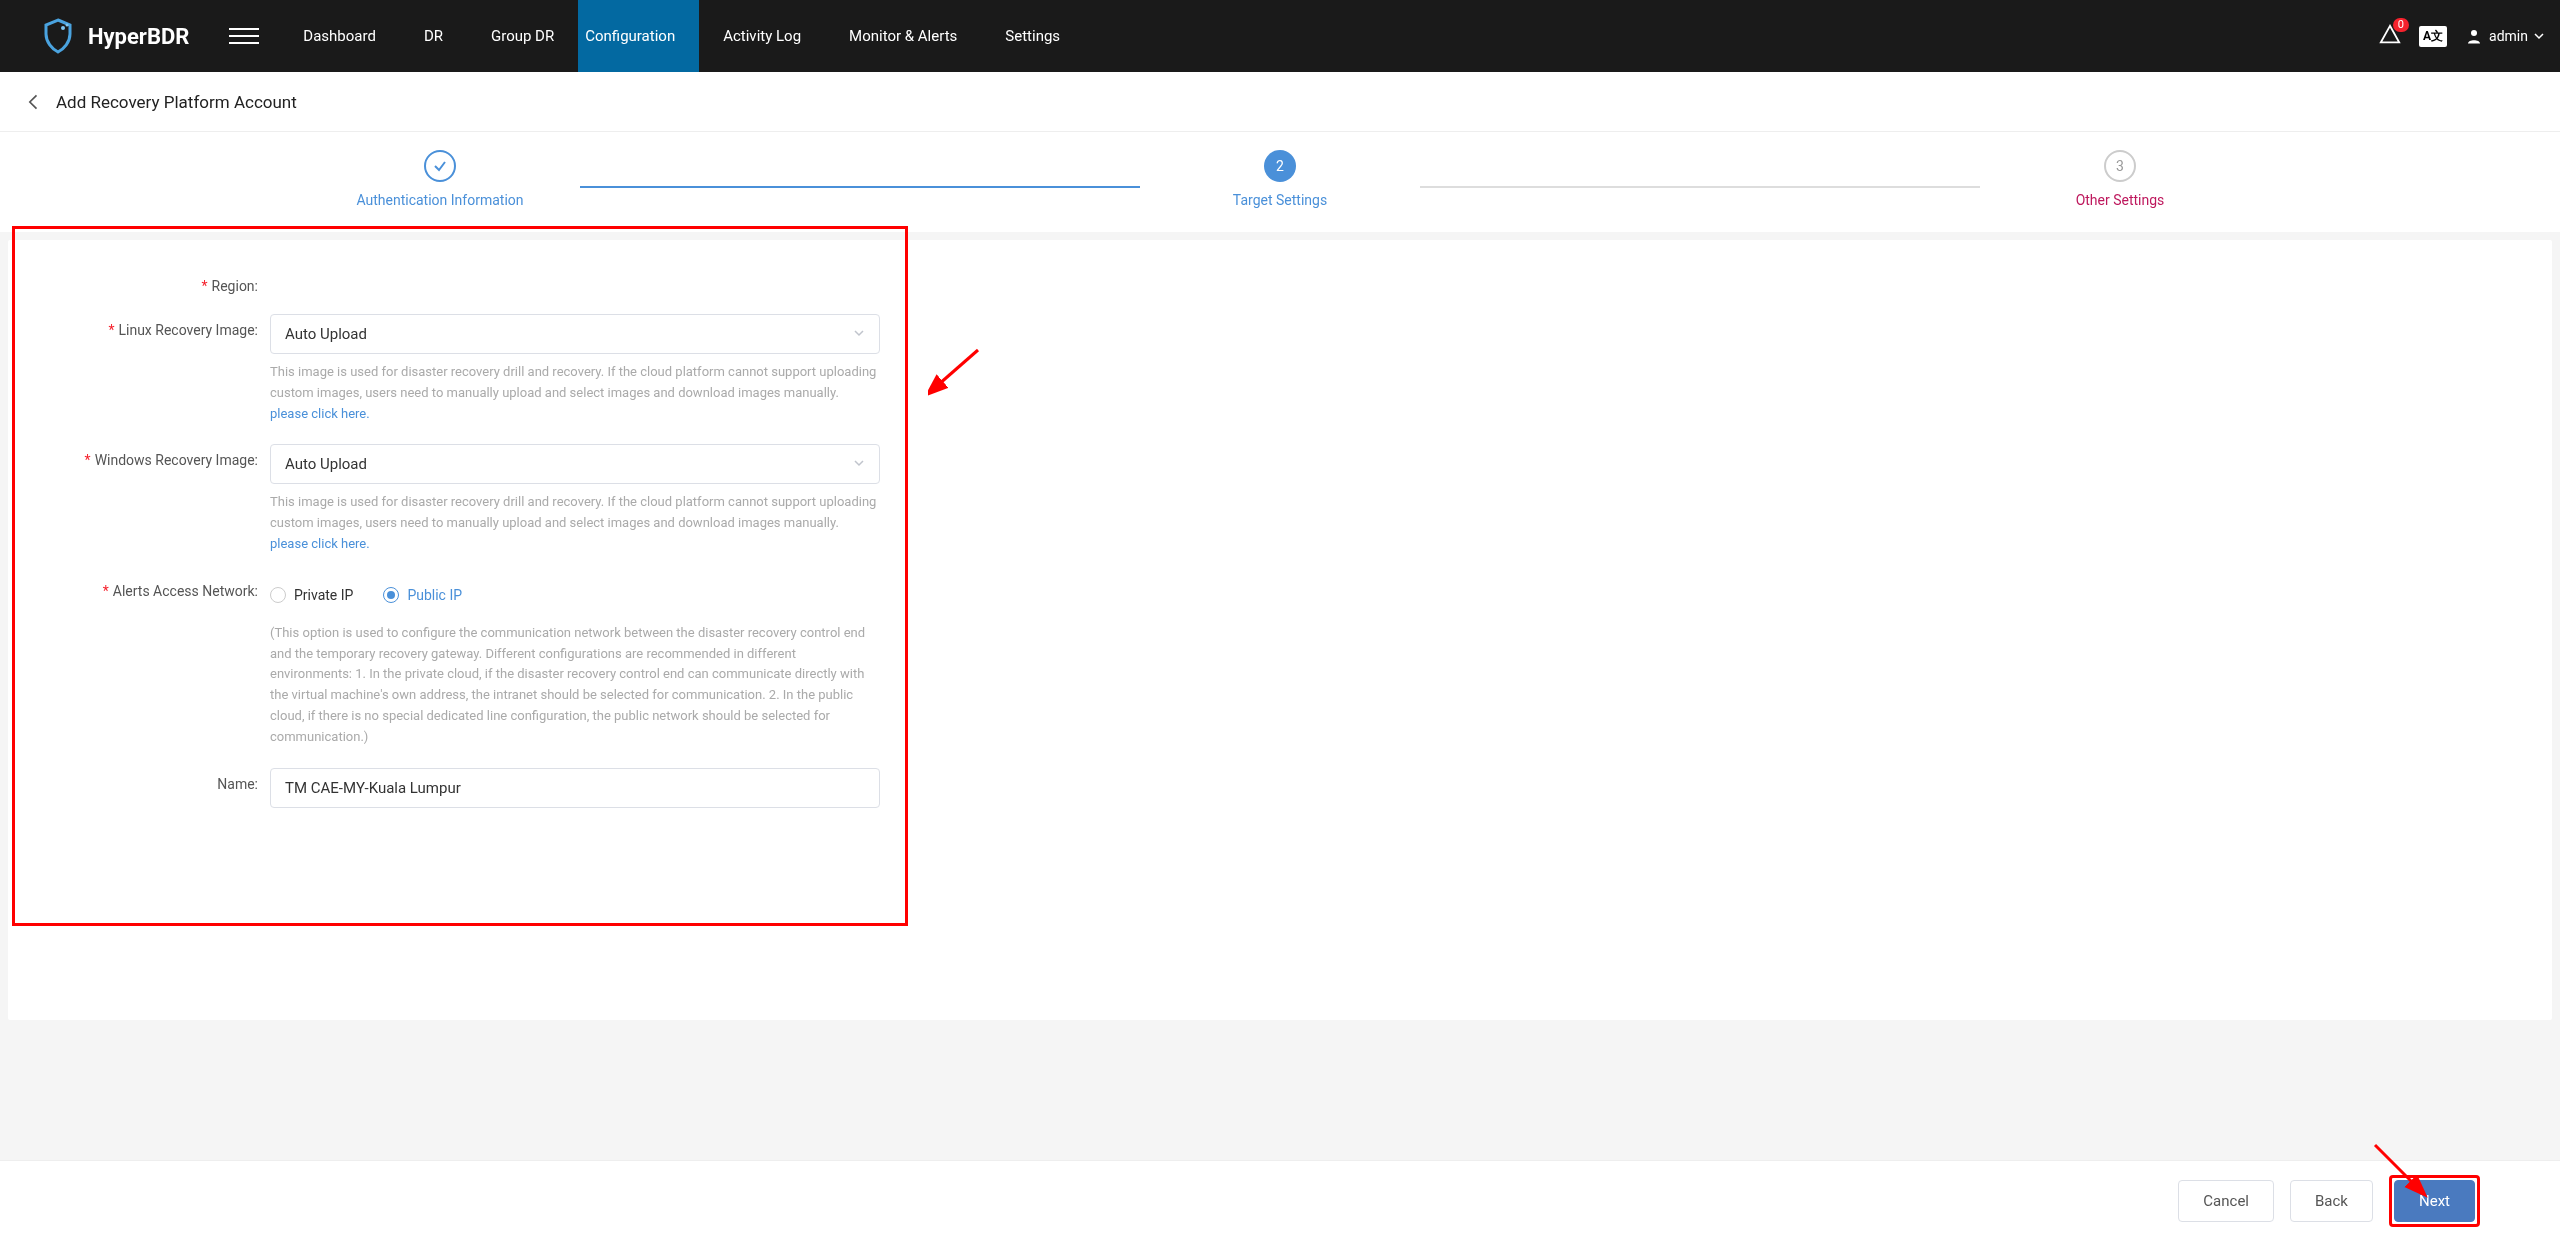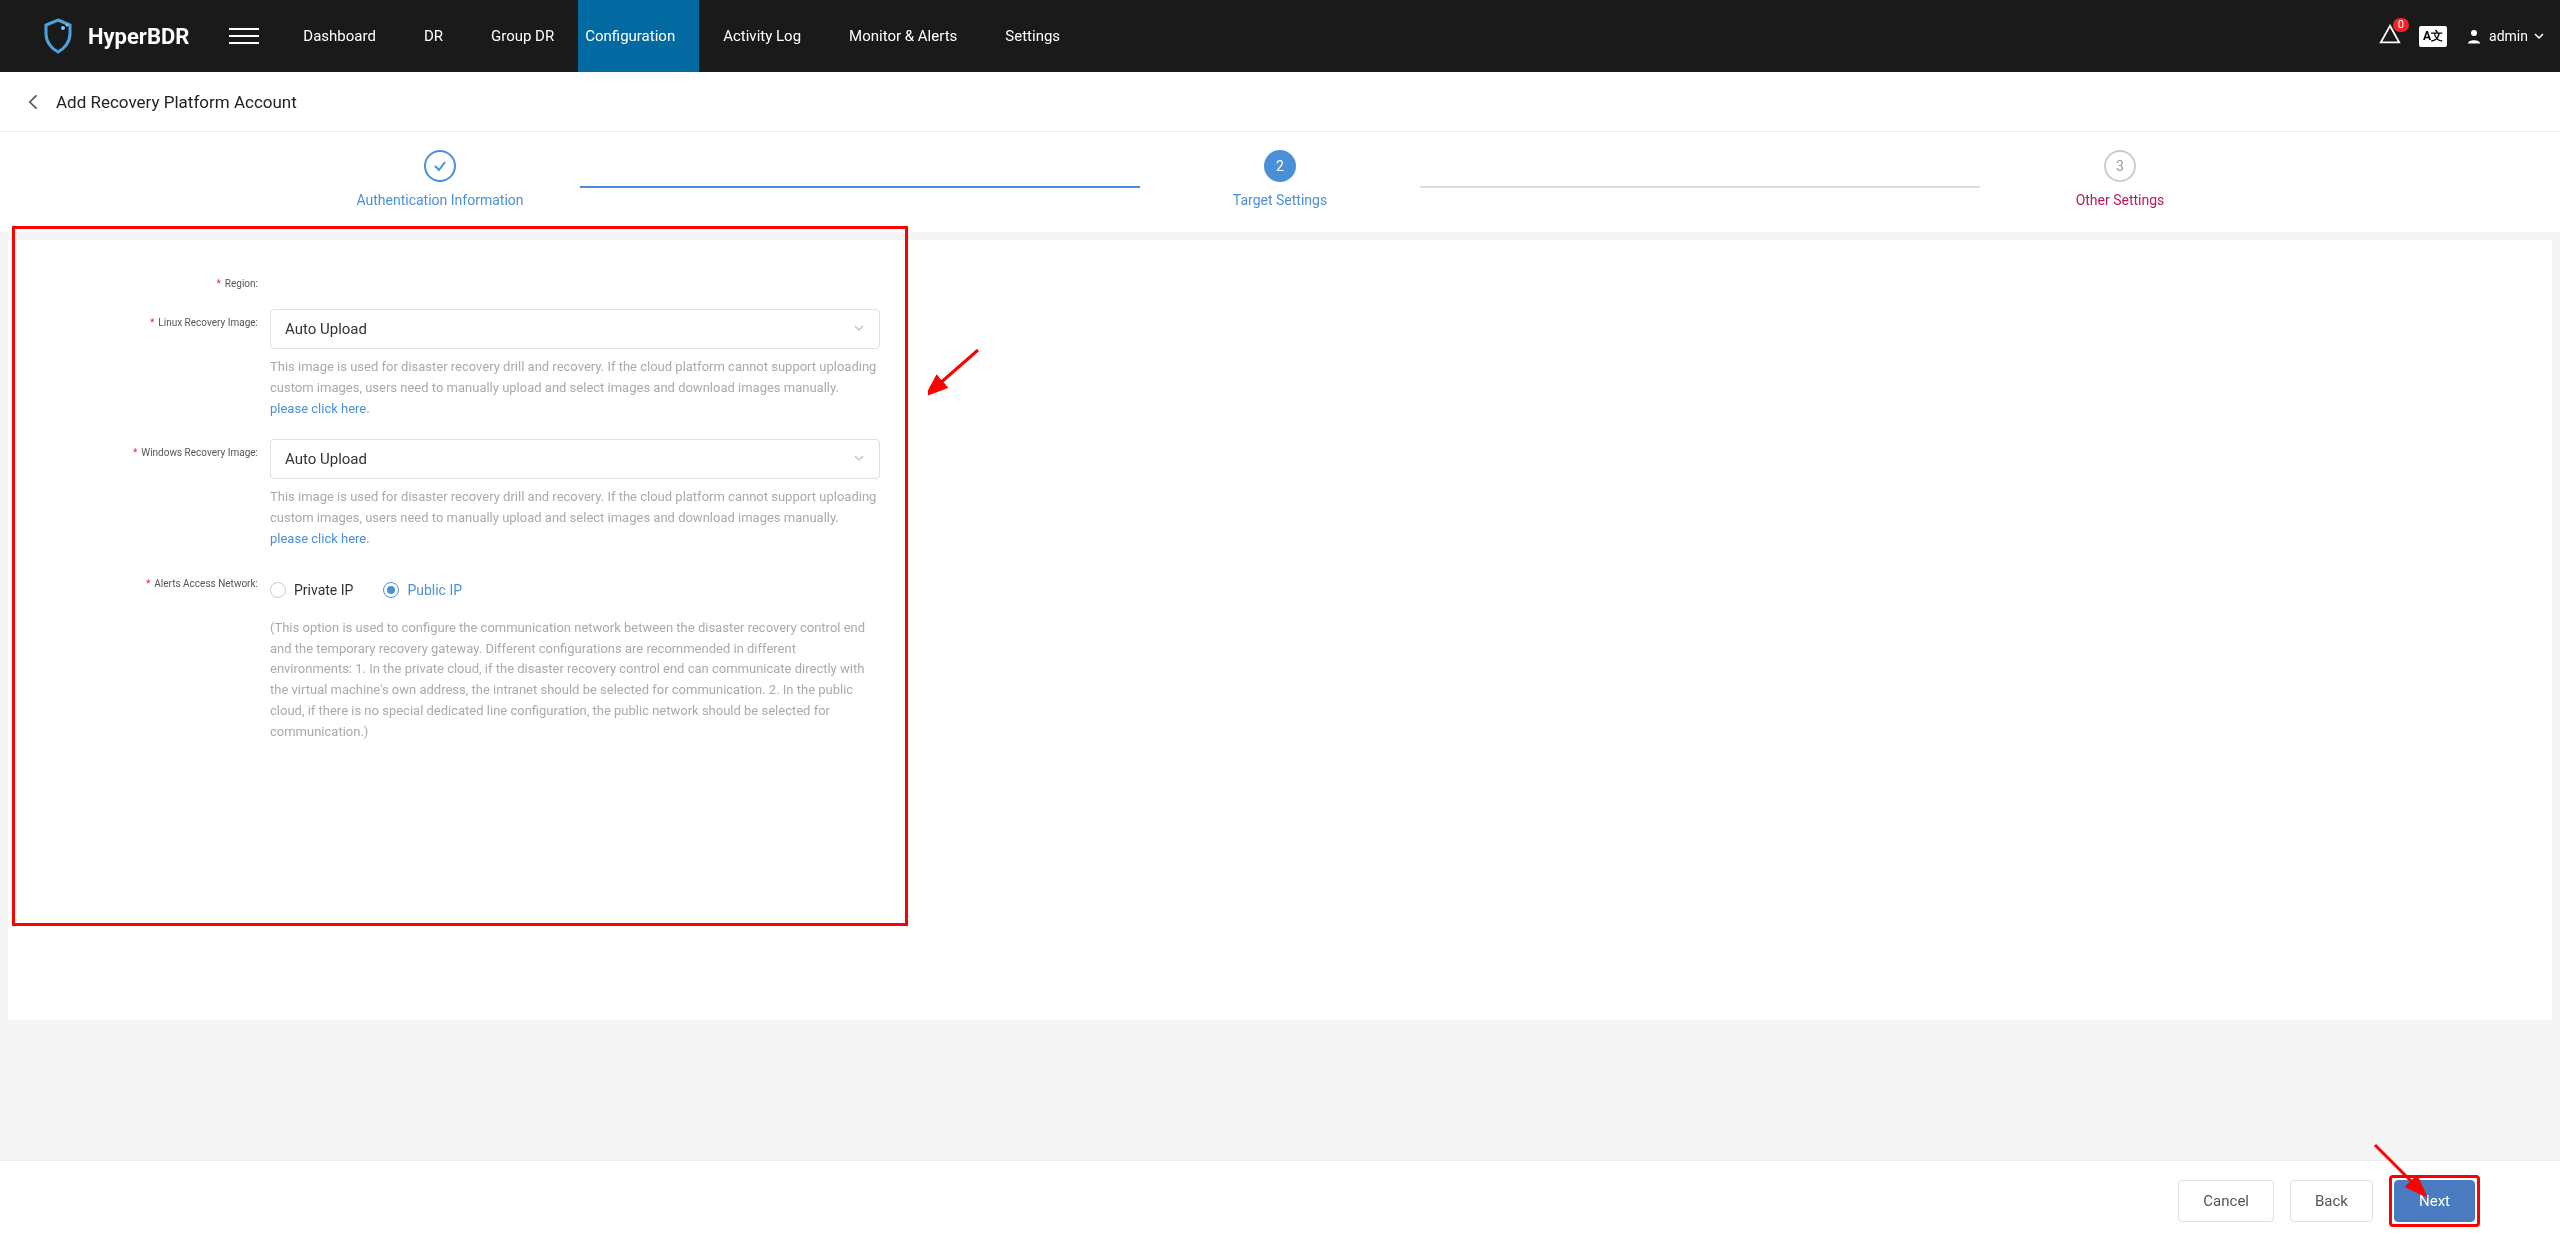--- a/index.html
+++ b/index.html
@@ -177,21 +177,21 @@
   .form-row {
     display: flex;
     align-items: flex-start;
     margin-bottom: 20px;
   }
   .label-col {
     width: 252px;
     text-align: right;
     padding-right: 12px;
     padding-top: 8px;
-    font-size: 10px;
+    font-size: 14px;
     color: #555;
   }
   .req { color: #f5222d; margin-right: 4px; }
   .field-col { flex: 1; }
 
   .select-box, .text-input {
     width: 610px;
     height: 40px;
     border: 1px solid #dcdfe6;
     border-radius: 4px;
@@ -430,20 +430,28 @@
             </div>
             <div class="radio-opt selected">
               <span class="radio-dot"></span>
               <span>Public IP</span>
             </div>
           </div>
           <div class="hint">(This option is used to configure the communication network between the disaster recovery control end and the temporary recovery gateway. Different configurations are recommended in different environments: 1. In the private cloud, if the disaster recovery control end can communicate directly with the virtual machine's own address, the intranet should be selected for communication. 2. In the public cloud, if there is no special dedicated line configuration, the public network should be selected for communication.)</div>
         </div>
       </div>
 
+      <div class="form-row">
+        <div class="label-col">Name:</div>
+        <div class="field-col">
+          <div class="text-input">
+            <span>TM CAE-MY-Kuala Lumpur</span>
+          </div>
+        </div>
+      </div>
 
     </div>
 
     <svg class="red-arrow-1" width="60" height="60">
       <defs>
         <marker id="ah1" markerWidth="10" markerHeight="10" refX="2" refY="3" orient="auto">
           <path d="M0,0 L0,6 L8,3 z" fill="#f00"></path>
         </marker>
       </defs>
       <line x1="50" y1="10" x2="10" y2="45" stroke="#f00" stroke-width="3" marker-end="url(#ah1)"></line>

